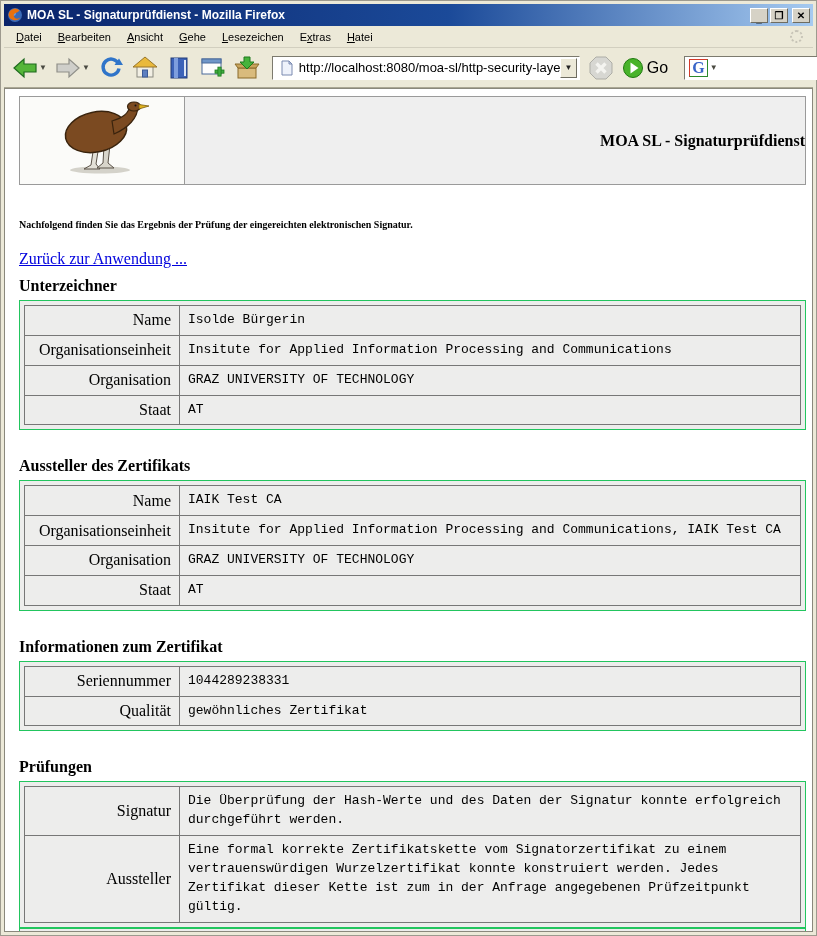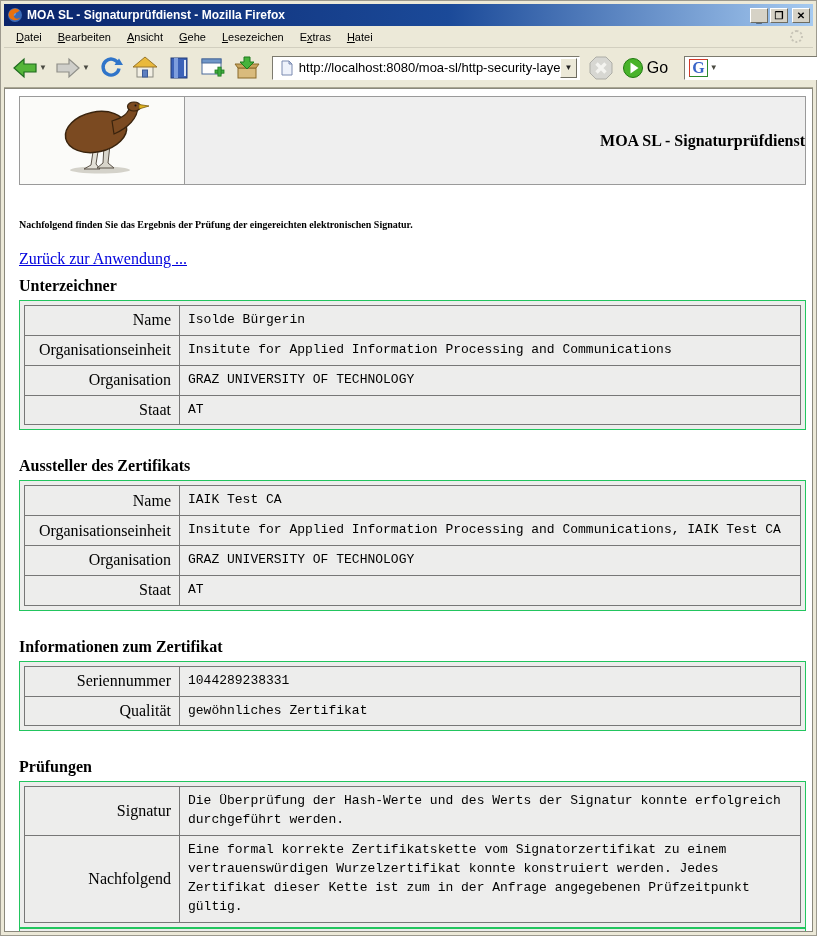--- a/index.html
+++ b/index.html
@@ -281,24 +281,24 @@
       </tbody>
         </table>
     </div>
 
     <div class="sec-h">Prüfungen</div>
     <div class="data-box">
       <table class="data-table">
         <tbody>
             <tr>
               <td class="lbl">Signatur</td>
-              <td class="val">Die Überprüfung der Hash-Werte und des Werts der Signatur konnte erfolgreich durchgeführt werden.</td>
-            </tr>
-        <tr>
-              <td class="lbl">Nachfolgend</td>
+              <td class="val">Die Überprüfung der Hash-Werte und des Daten der Signatur konnte erfolgreich durchgeführt werden.</td>
+            </tr>
+        <tr>
+              <td class="lbl">Aussteller</td>
               <td class="val">Eine formal korrekte Zertifikatskette vom Signatorzertifikat zu einem vertrauenswürdigen Wurzelzertifikat konnte konstruiert werden. Jedes Zertifikat dieser Kette ist zum in der Anfrage angegebenen Prüfzeitpunkt gültig.</td>
             </tr>
       </tbody>
         </table>
     </div>
 
     <div class="data-box">
       <table class="data-table">
         <tbody>
             <tr>

